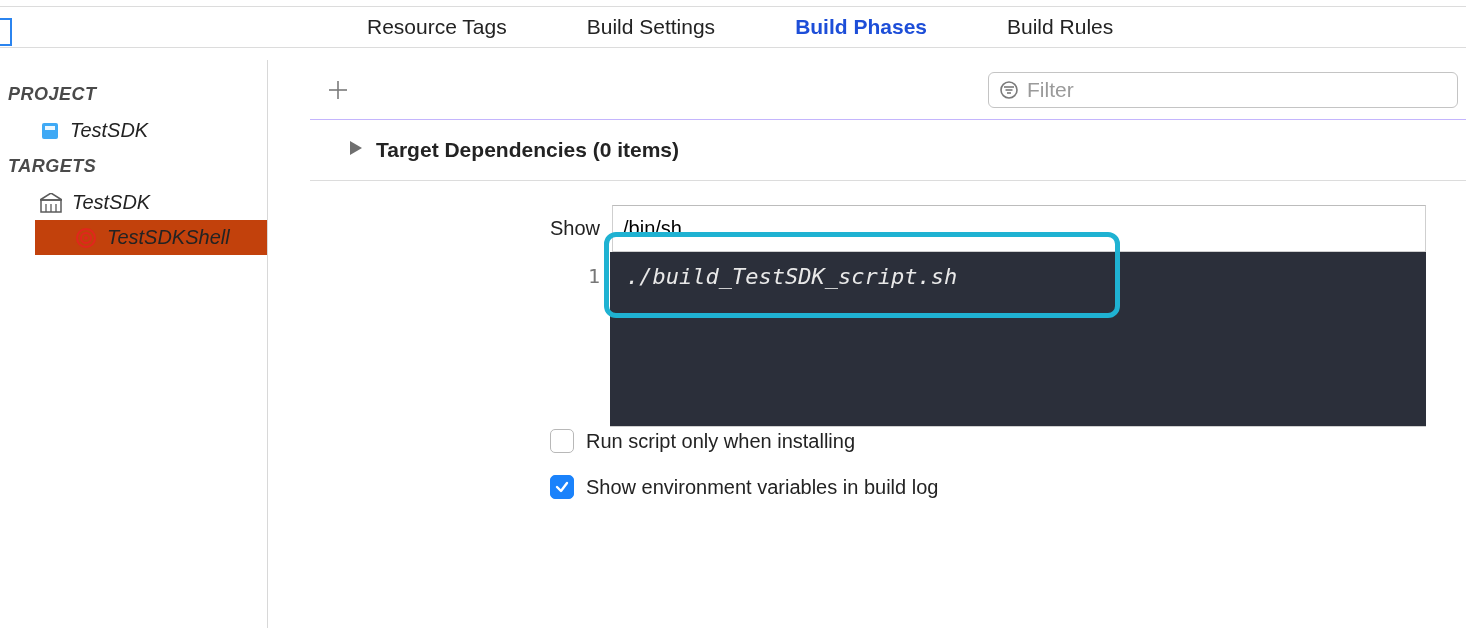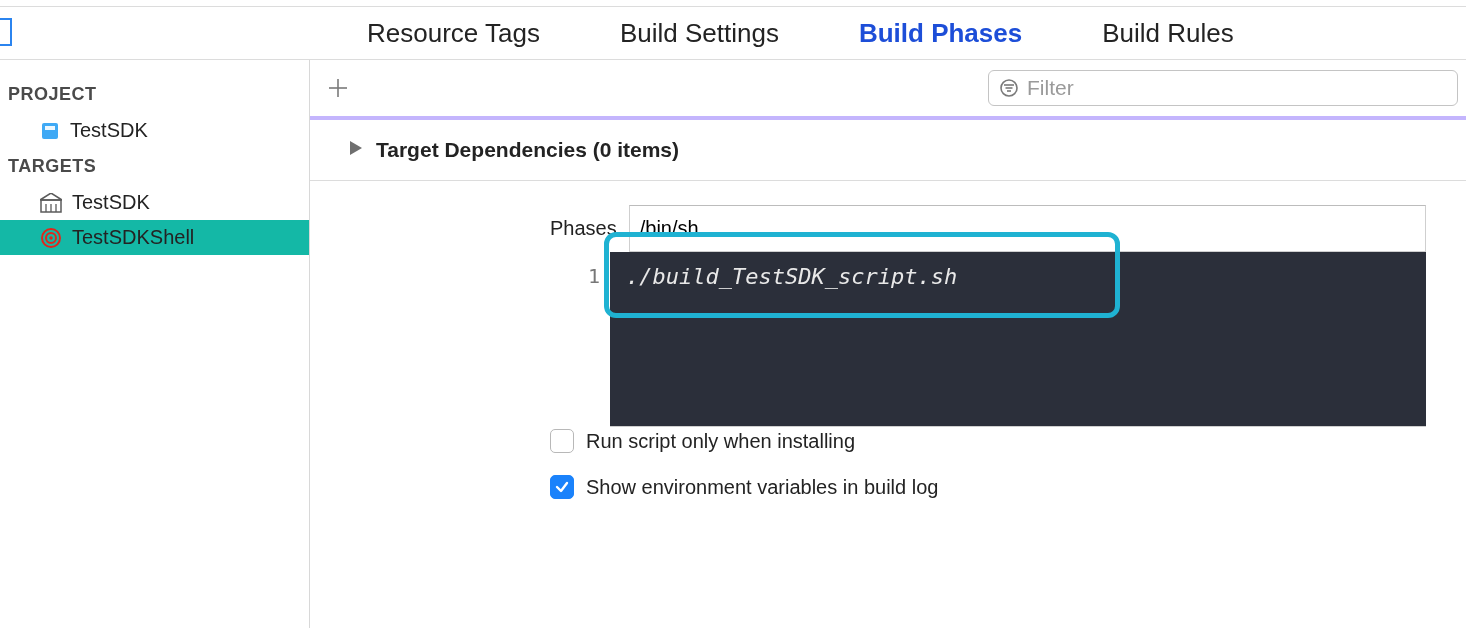--- a/index.html
+++ b/index.html
@@ -20,67 +20,68 @@
     left: 0; top: 18px;
     width: 12px; height: 28px;
     border: 2px solid #2b84ef;
     border-left: none;
   }
 
   
   .tabbar {
     position: absolute;
     top: 6px; left: 0; right: 0;
-    height: 54px;
+    height: 42px;
     border-top: 1px solid #dcdcdc;
     border-bottom: 1px solid #dcdcdc;
     display: flex;
     align-items: center;
     padding-left: 367px;
     gap: 80px;
-    font-size: 26px;
+    font-size: 21px;
   }
   .tab { cursor: pointer; }
   .tab.active { color: #1d4ed8; font-weight: bold; }
 
   
   .sidebar {
     position: absolute;
     left: 0; top: 60px; bottom: 0;
-    width: 310px;
+    width: 268px;
     border-right: 1px solid #d8d8d8;
     padding-top: 16px;
+    font-style: italic;
   }
   .side-header {
     font-size: 18px;
     font-weight: 600;
     letter-spacing: 0.5px;
     color: #4a4a4a;
     padding: 8px 8px 8px 8px;
   }
   .side-item {
     display: flex;
     align-items: center;
     gap: 10px;
     padding: 6px 8px 6px 40px;
     font-size: 20px;
     cursor: pointer;
   }
-  .side-item.selected { background: #14b8a6; }
+  .side-item.selected { background: #c2410c; margin-left: 35px; }
   .icon { display: inline-flex; align-items: center; justify-content: center; }
   .icon svg { display: block; }
 
   
   .main {
     position: absolute;
     left: 310px; right: 0; top: 60px; bottom: 0;
   }
   .toolbar {
     height: 60px;
-    border-bottom: 4px solid #c4b5fd;
+    border-bottom: 1px solid #c4b5fd;
     display: flex;
     align-items: center;
     padding: 0 8px;
   }
   .plus-btn {
     width: 40px; height: 40px;
     display: flex; align-items: center; justify-content: center;
     font-size: 28px; color: #7a7a7a; cursor: pointer;
   }
   .filter-wrap {
@@ -270,21 +271,21 @@
       <svg width="12" height="14" viewBox="0 0 12 14">
           <polygon points="0,0 12,7 0,14" fill="#6f6f6f"></polygon>
         </svg>
     </span>
     <span>Target Dependencies (0 items)</span>
   </div>
 
 
   <div class="phase-body">
     <div class="shell-row">
-      <span class="shell-label">Phases</span>
+      <span class="shell-label">Show</span>
       <input class="shell-input" value="/bin/sh" style="">
     </div>
 
     <div class="code-area">
       <span class="line-num">1</span>
       <div class="code-text">./build_TestSDK_script.sh</div>
       <div class="highlight-box"></div>
     </div>
 
     <div class="check-row" style="padding-top:2px;">

